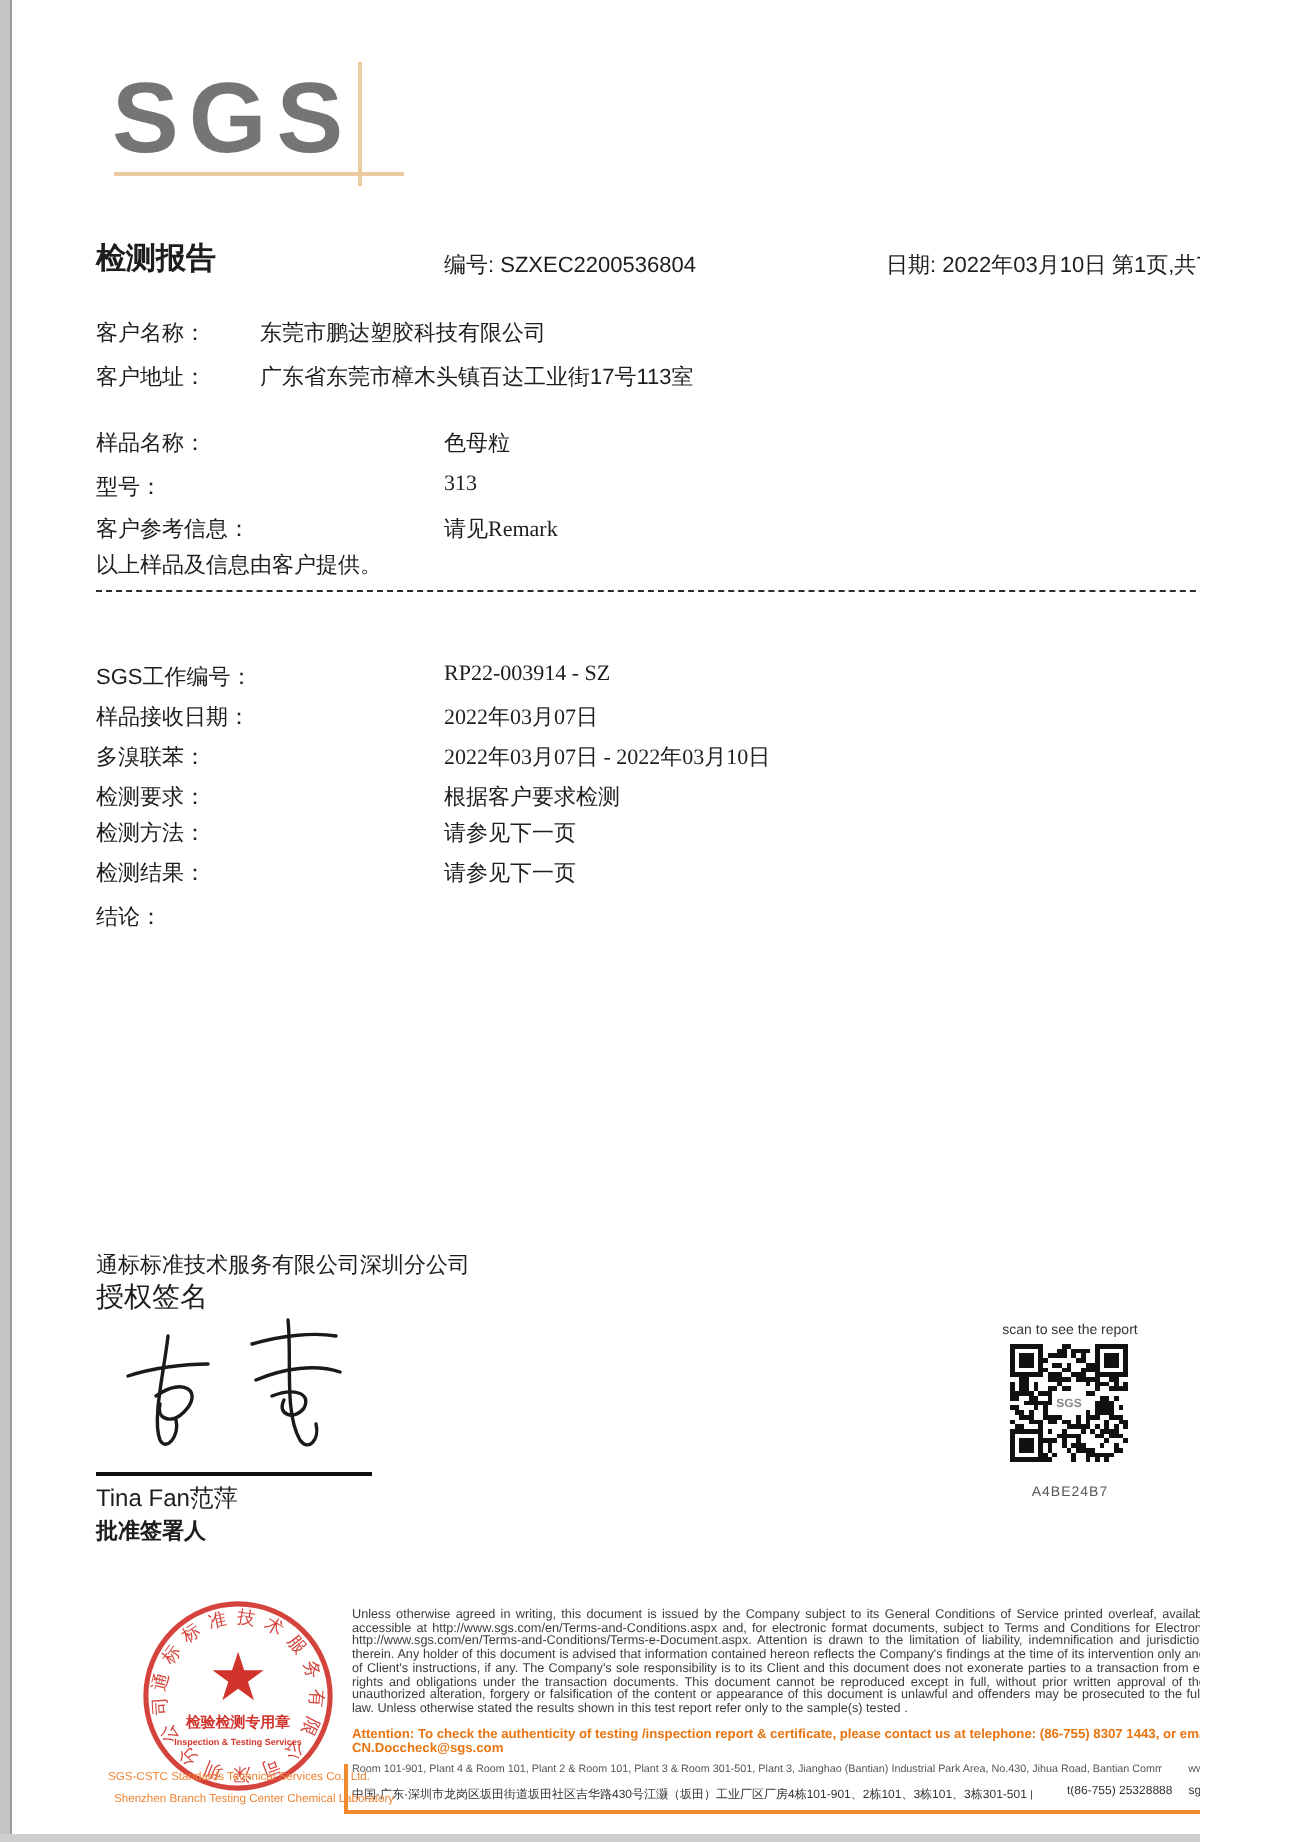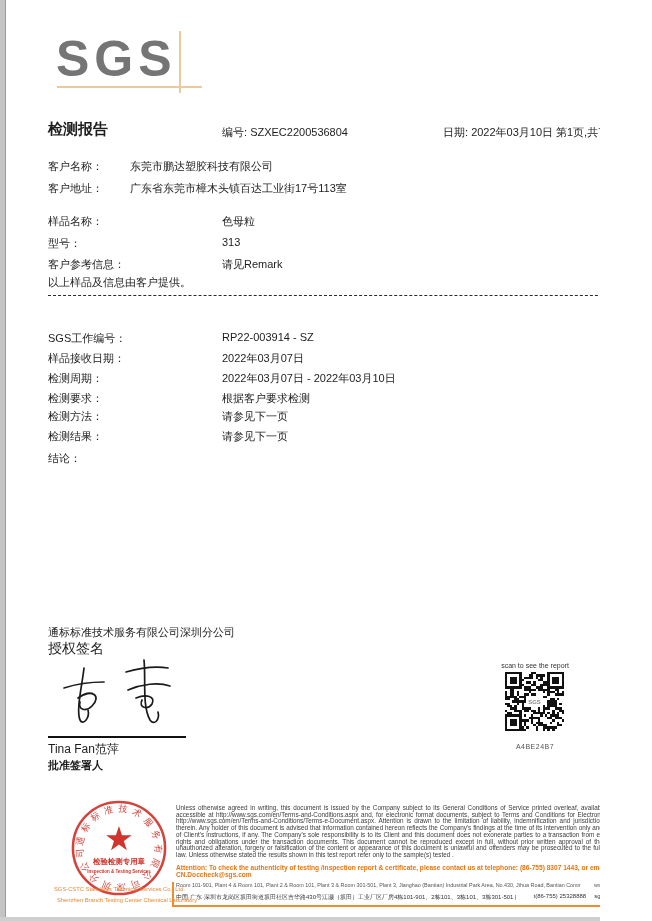--- a/index.html
+++ b/index.html
@@ -18,21 +18,21 @@
   .logo-vline{left:179px;top:31px;width:2px;height:62px;background:#eccaa0;}
 
   
   .doc-title{left:48px;top:120px;font-size:15px;font-weight:bold;}
   .hdr{font-size:11px;top:125px;white-space:nowrap;}
   .hdr-no{left:222px;} .hdr-date{left:403px;margin-left:40px;} .hdr-page{left:556px;}
 
   .row{font-size:11px;white-space:nowrap;}
   .lbl{position:absolute;left:48px;}
   .val-client{position:absolute;left:130px;}
-  .val{position:absolute;left:222px;}
+  .val{position:absolute;left:222px;font-family:Liberation Serif, serif;}
 
   .dash-sep{left:48px;top:295px;width:570px;height:0;border-top:1px dashed #2b2b2b;}
 
   .conclusion{left:222px;top:449px;width:402px;font-size:11px;line-height:19.4px;white-space:normal;}
 
   
   .sig-co{left:48px;top:625px;font-size:11px;}
   .sig-auth{left:48px;top:640px;font-size:14px;}
   .sig-svg{left:58px;top:658px;}
   .sig-line{left:48px;top:736px;width:138px;height:2px;background:#111;}
@@ -111,21 +111,21 @@
 
   <div class="row">
     <span class="lbl" style="top:331px">SGS工作编号：</span>
     <span class="val" style="top:331px">RP22-003914 - SZ</span>
   </div>
   <div class="row">
     <span class="lbl" style="top:351px">样品接收日期：</span>
     <span class="val" style="top:351px">2022年03月07日</span>
   </div>
   <div class="row">
-    <span class="lbl" style="top:371px">检测周期：</span>
+    <span class="lbl" style="top:371px">多溴联苯：</span>
     <span class="val" style="top:371px">2022年03月07日 - 2022年03月10日</span>
   </div>
   <div class="row">
     <span class="lbl" style="top:391px">检测要求：</span>
     <span class="val" style="top:391px">根据客户要求检测</span>
   </div>
   <div class="row">
     <span class="lbl" style="top:409px">检测方法：</span>
     <span class="val" style="top:409px">请参见下一页</span>
   </div>

